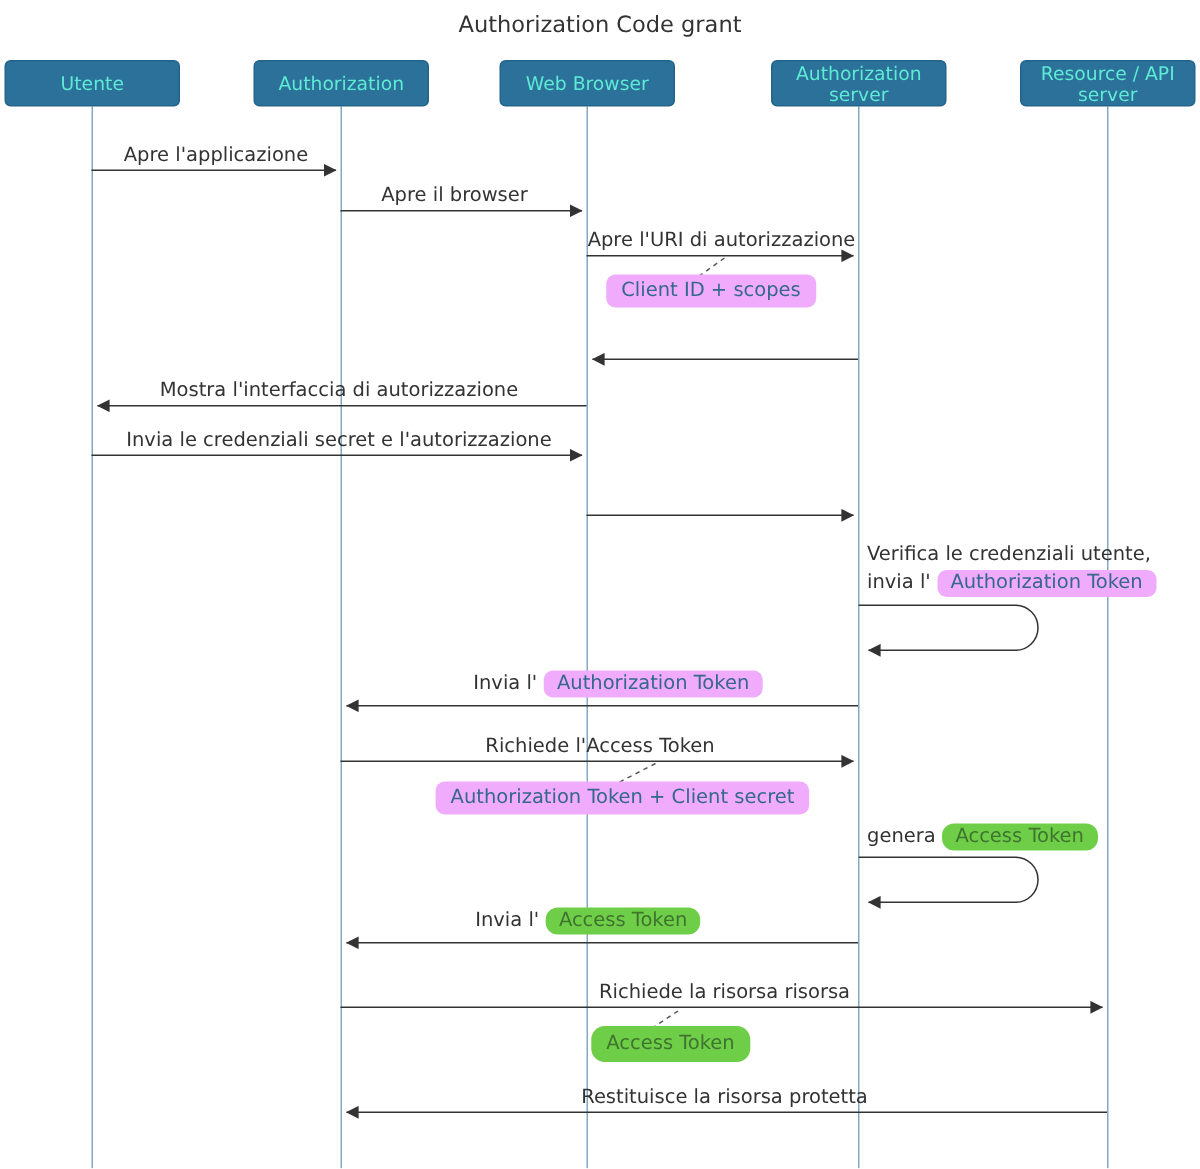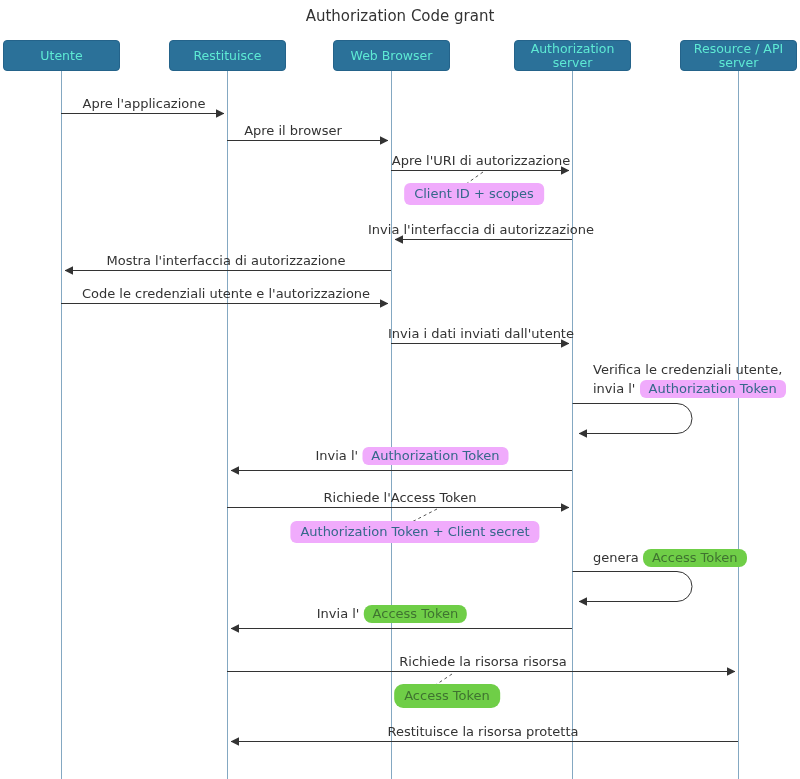--- a/index.html
+++ b/index.html
@@ -22,21 +22,21 @@
     background:#2b7199;border:1px solid #24638a;border-radius:4px;
     color:#5eead4;font-size:12.5px;line-height:1.12;
     display:flex;align-items:center;justify-content:center;text-align:center;
     box-sizing:border-box;z-index:2;
   }
   .msg-label{
     position:absolute;transform:translateX(-50%);
     font-size:13px;white-space:nowrap;z-index:1;line-height:16px;
   }
   .self-label{
-    position:absolute;font-size:13px;white-space:nowrap;z-index:1;line-height:19px;margin-left:15px;
+    position:absolute;font-size:13px;white-space:nowrap;z-index:1;line-height:19px;
   }
   .chip-blue{
     background:#f0abfc;color:#35688a;border-radius:6px;
     padding:1px 9px 2px;white-space:nowrap;
   }
   .chip-green{
     background:#6fce47;color:#3f7330;border-radius:8px;
     padding:1px 9px 2px;white-space:nowrap;
   }
   .note{
@@ -80,32 +80,30 @@
     <line x1="738" y1="741.5" x2="231" y2="741.5" stroke="#333" marker-end="url(#arr)"></line>
 
     <line x1="483" y1="172" x2="462" y2="187" stroke="#555" stroke-dasharray="3,3"></line>
     <line x1="437" y1="509" x2="406" y2="525" stroke="#555" stroke-dasharray="3,3"></line>
     <line x1="452" y1="674" x2="428" y2="690" stroke="#555" stroke-dasharray="3,3"></line>
   </svg>
 
   <div class="title">Authorization Code grant</div>
 
   <div class="actor" style="left:3px;">Utente</div>
-  <div class="actor" style="left:169px;">Restituisce</div>
+  <div class="actor" style="left:169px;">Authorization</div>
   <div class="actor" style="left:333px;">Web Browser</div>
   <div class="actor" style="left:514px;">Authorization server</div>
   <div class="actor" style="left:680px;">Resource / API server</div>
 
   <div class="msg-label" style="left:144px;top:96px;">Apre l'applicazione</div>
-  <div class="msg-label" style="left:293px;top:123px;text-align:right;">Apre il browser</div>
+  <div class="msg-label" style="left:303px;top:123px;text-align:right;">Apre il browser</div>
   <div class="msg-label" style="left:481px;top:153px;">Apre l'URI di autorizzazione</div>
-  <div class="msg-label" style="left:481px;top:222px;">Invia l'interfaccia di autorizzazione</div>
   <div class="msg-label" style="left:226px;top:253px;">Mostra l'interfaccia di autorizzazione</div>
-  <div class="msg-label" style="left:226px;top:286px;">Code le credenziali utente e l'autorizzazione</div>
-  <div class="msg-label" style="left:481px;top:326px;">Invia i dati inviati dall'utente</div>
+  <div class="msg-label" style="left:226px;top:286px;">Invia le credenziali secret e l'autorizzazione</div>
 
   <div class="self-label" style="left:578px;top:360px;">
     <span>Verifica le credenziali utente,</span><br>
     <span>invia l'</span>
     <span class="chip-blue">Authorization Token</span>
   </div>
 
   <div class="msg-label" style="left:412px;top:448px;">
     <span>Invia l'</span>
     <span class="chip-blue">Authorization Token</span>

